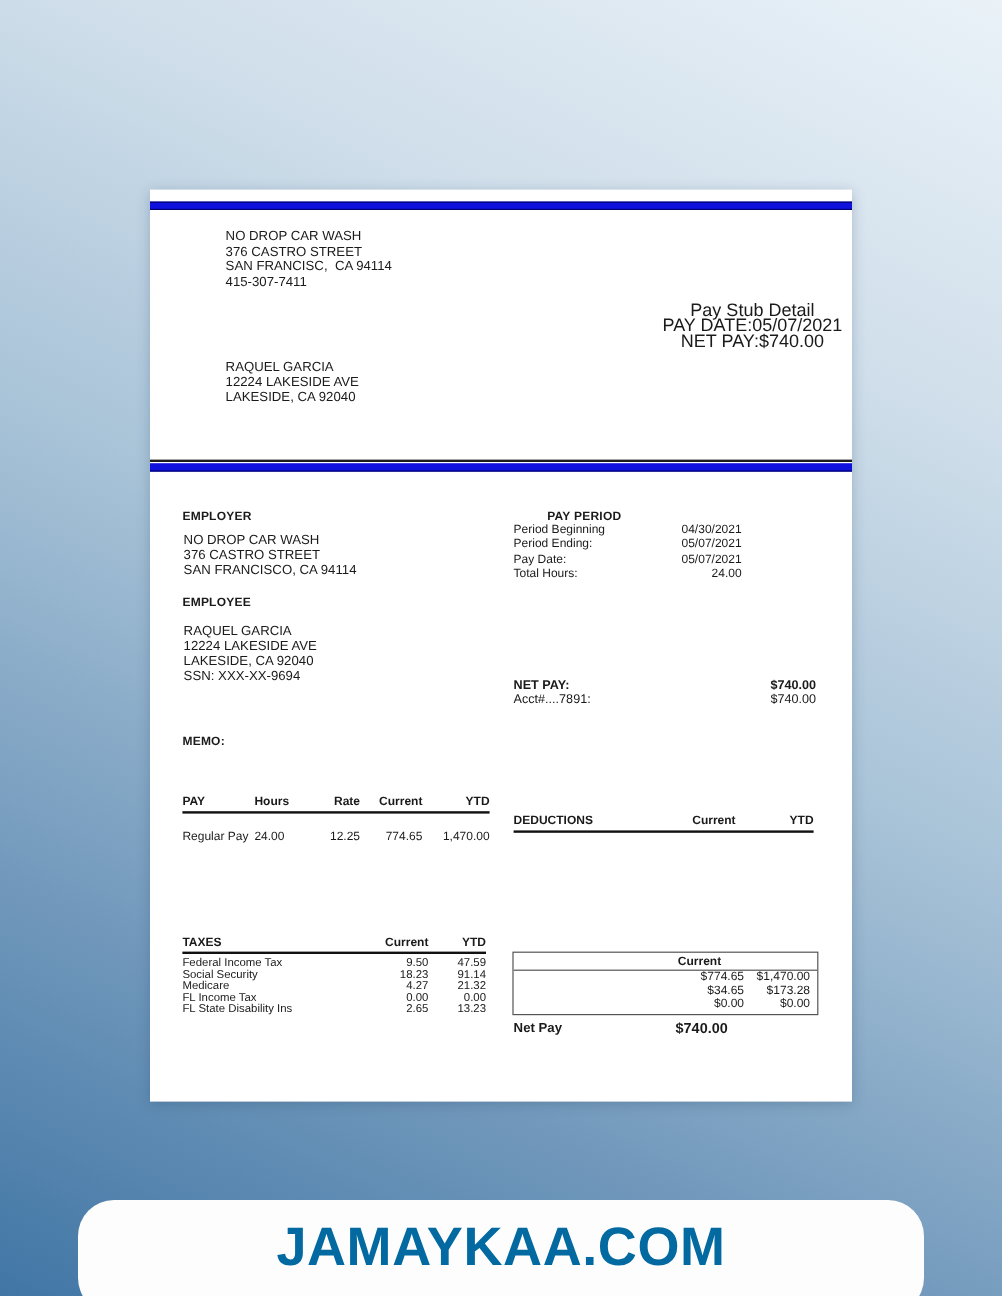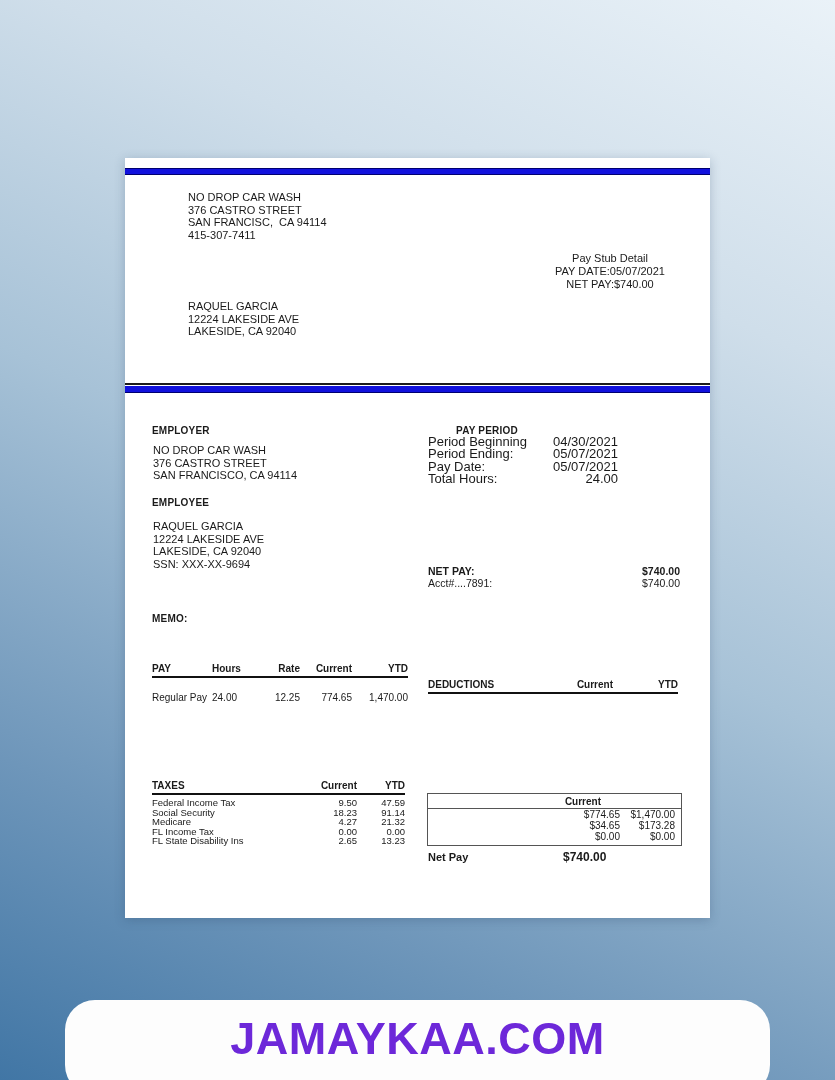--- a/index.html
+++ b/index.html
@@ -14,23 +14,23 @@
     background:#ffffff; box-shadow:0 2px 10px rgba(30,60,90,0.25);
   }
   .abs { position:absolute; }
   .line { font-size:11px; line-height:12.5px; white-space:pre; }
   .rule-top { top:10px; left:0; right:0; height:7px; background:#1111dd;
     border-top:1px solid #000070; border-bottom:1px solid #000070; }
   .rule-mid { top:225px; left:0; right:0; }
   .rule-mid .dark { height:2px; background:#1c1c1c; margin-bottom:1px; }
   .rule-mid .blue { height:7px; background:#1111dd; border-bottom:1px solid #000070; }
   .seclabel { font-size:10px; font-weight:bold; letter-spacing:0.2px; }
-  .stub-detail { left:360px; top:94px; width:250px; text-align:center;
-    font-size:11px; line-height:13px; }
-  .kv-rows { left:303px; width:190px; top:278px; font-size:13px; line-height:12.3px; }
+  .stub-detail { left:377px; top:94px; width:250px; text-align:center;
+    font-size:15px; line-height:13px; }
+  .kv-rows { left:303px; width:190px; top:278px; font-size:10px; line-height:12.3px; }
   .kv-row { display:flex; justify-content:space-between; }
   .npay-row { left:303px; width:252px; display:flex; justify-content:space-between;
     font-size:10.5px; line-height:12px; }
   .bold { font-weight:bold; }
   
   .tbl { font-size:10px; }
   .thead { display:flex; font-weight:bold; border-bottom:2px solid #111;
     padding-bottom:2px; align-items:flex-end; }
   .trow { display:flex; padding-top:14px; }
   .pay-tbl { left:27px; top:505px; width:256px; }
@@ -51,21 +51,21 @@
     border-bottom:1px solid #555; }
   .sumbox .srow { display:flex; justify-content:flex-end; font-size:10px; line-height:11px; }
   .sumbox .s1 { width:120px; text-align:right; }
   .sumbox .s2 { width:61px; text-align:right; padding-right:6px; }
   .nettotal-label { left:303px; top:693px; font-size:11px; font-weight:bold; }
   .nettotal-value { left:438px; top:692px; font-size:12px; font-weight:bold; }
   
   .banner { position:absolute; left:65px; top:1000px; width:705px; height:95px;
     background:#fdfdfd; border-radius:30px; display:flex; justify-content:center;
     align-items:flex-start; }
-  .banner-text { font-size:45px; font-weight:bold; color:#6d28d9; letter-spacing:0.5px;
+  .banner-text { font-size:45px; font-weight:bold; color:#0369a1; letter-spacing:0.5px;
     margin-top:13px; }
 </style>
 </head>
 <body>
 
 <div class="paper">
 
   <div class="abs rule-top"></div>
 
   <div class="abs" style="left:63px; top:33px;">

